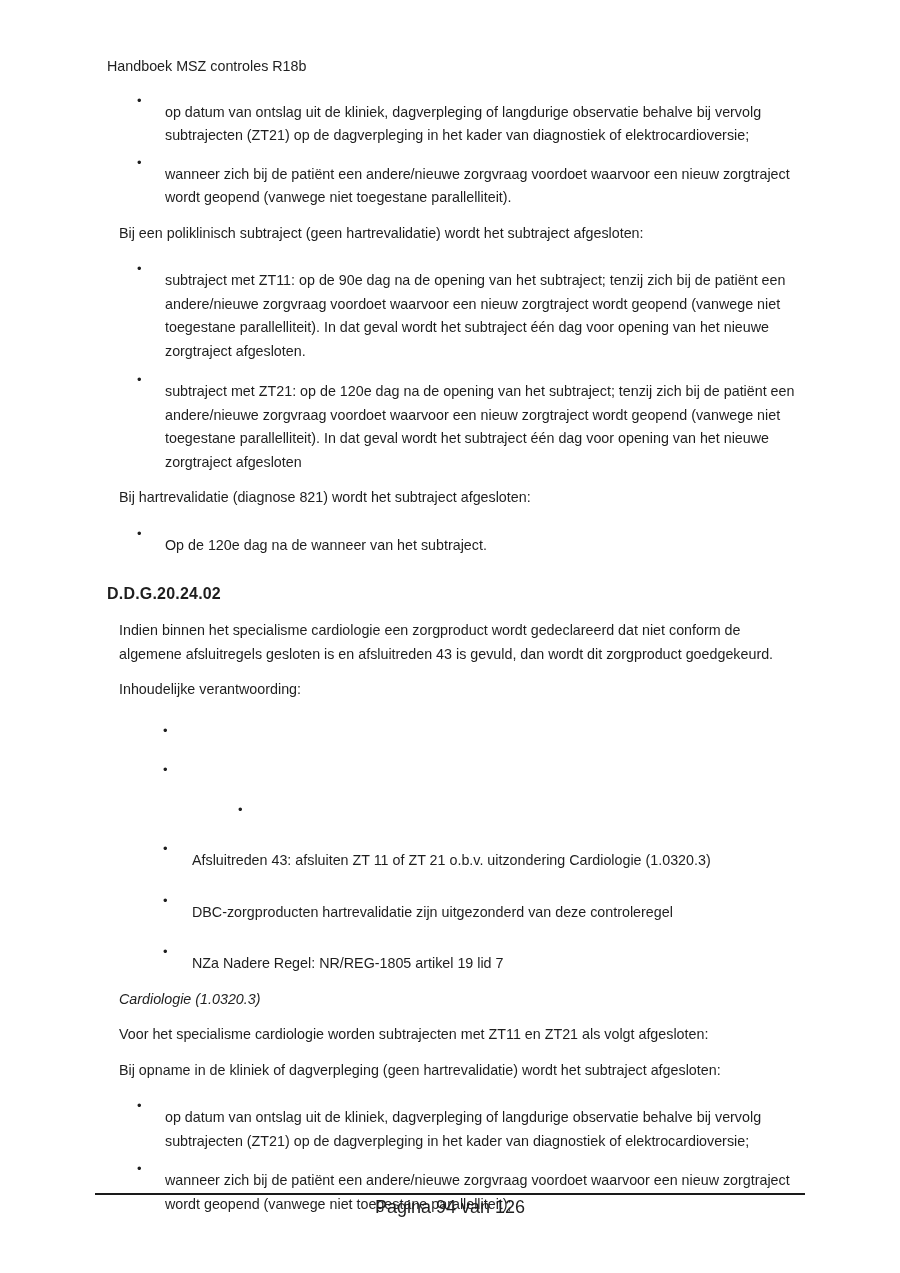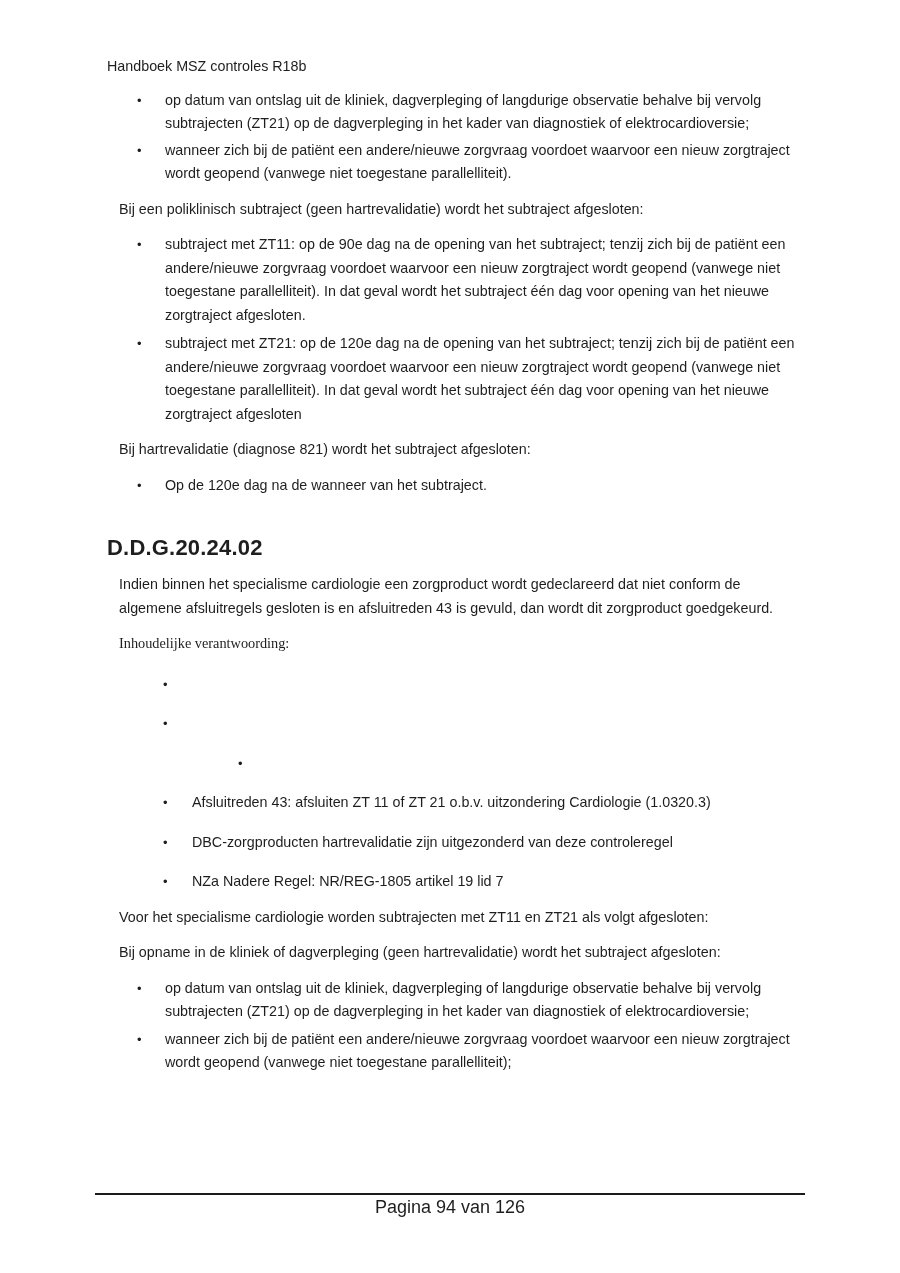--- a/index.html
+++ b/index.html
@@ -34,38 +34,38 @@
     align-items: flex-start;
   }
   .li + .li { margin-top: 3px; }
   .dot {
     flex-shrink: 0;
     font-size: 13px;
   }
   .lvl1 .dot { margin-left: 30px; width: 28px; }
   .lvl2 .dot { margin-left: 56px; width: 29px; }
   .lvl3 .dot { margin-left: 131px; width: 30px; }
-  .li-text { flex: 1; }
+  .li-text { flex: 1; margin-top: 12px; }
 
   
   .list-intro        { margin-top: 10px; }
   .mt-poli           { margin-top: 26px; }
   .list-poli         { margin-top: 0; }
   .list-poli .li + .li { margin-top: 5px; }
   .mt-hart           { margin-top: 28px; }
   .list-hart         { margin-top: 4px; }
   .rule-heading {
-    margin: 37px 0 0 0;
-    font-size: 22px;
+    margin: 23px 0 0 0;
+    font-size: 16px;
     font-weight: 700;
     line-height: 27px;
     letter-spacing: 0.2px;
   }
   .rule-body         { margin-top: 7px; }
-  .verantwoording    { margin-top: 14px; font-family: Liberation Serif, serif; }
+  .verantwoording    { margin-top: 14px; }
   .inner-list        { margin-top: 17px; }
   .inner-list .li + .li { margin-top: 16px; }
   .italic-title      { margin-top: 14px; font-style: italic; }
   .mt-opname         { margin-top: 22px; }
   .list-opname       { margin-top: 0; }
   .list-opname .li + .li { margin-top: 4px; }
 
   
   .footer {
     position: absolute;
@@ -149,20 +149,21 @@
       <div class="li lvl2">
         <span class="dot">•</span>
         <span class="li-text">DBC-zorgproducten hartrevalidatie zijn uitgezonderd van deze controleregel</span>
       </div>
       <div class="li lvl2">
         <span class="dot">•</span>
         <span class="li-text">NZa Nadere Regel: NR/REG-1805 artikel 19 lid 7</span>
       </div>
     </div>
 
+    <p class="para italic-title">Cardiologie (1.0320.3)</p>
     <p class="para">Voor het specialisme cardiologie worden subtrajecten met ZT11 en ZT21 als volgt afgesloten:</p>
 
     <p class="para mt-opname">Bij opname in de kliniek of dagverpleging (geen hartrevalidatie) wordt het subtraject afgesloten:</p>
 
     <div class="list list-opname">
       <div class="li lvl1">
         <span class="dot">•</span>
         <span class="li-text">op datum van ontslag uit de kliniek, dagverpleging of langdurige observatie behalve bij vervolg subtrajecten (ZT21) op de dagverpleging in het kader van diagnostiek of elektrocardioversie;</span>
       </div>
       <div class="li lvl1">

